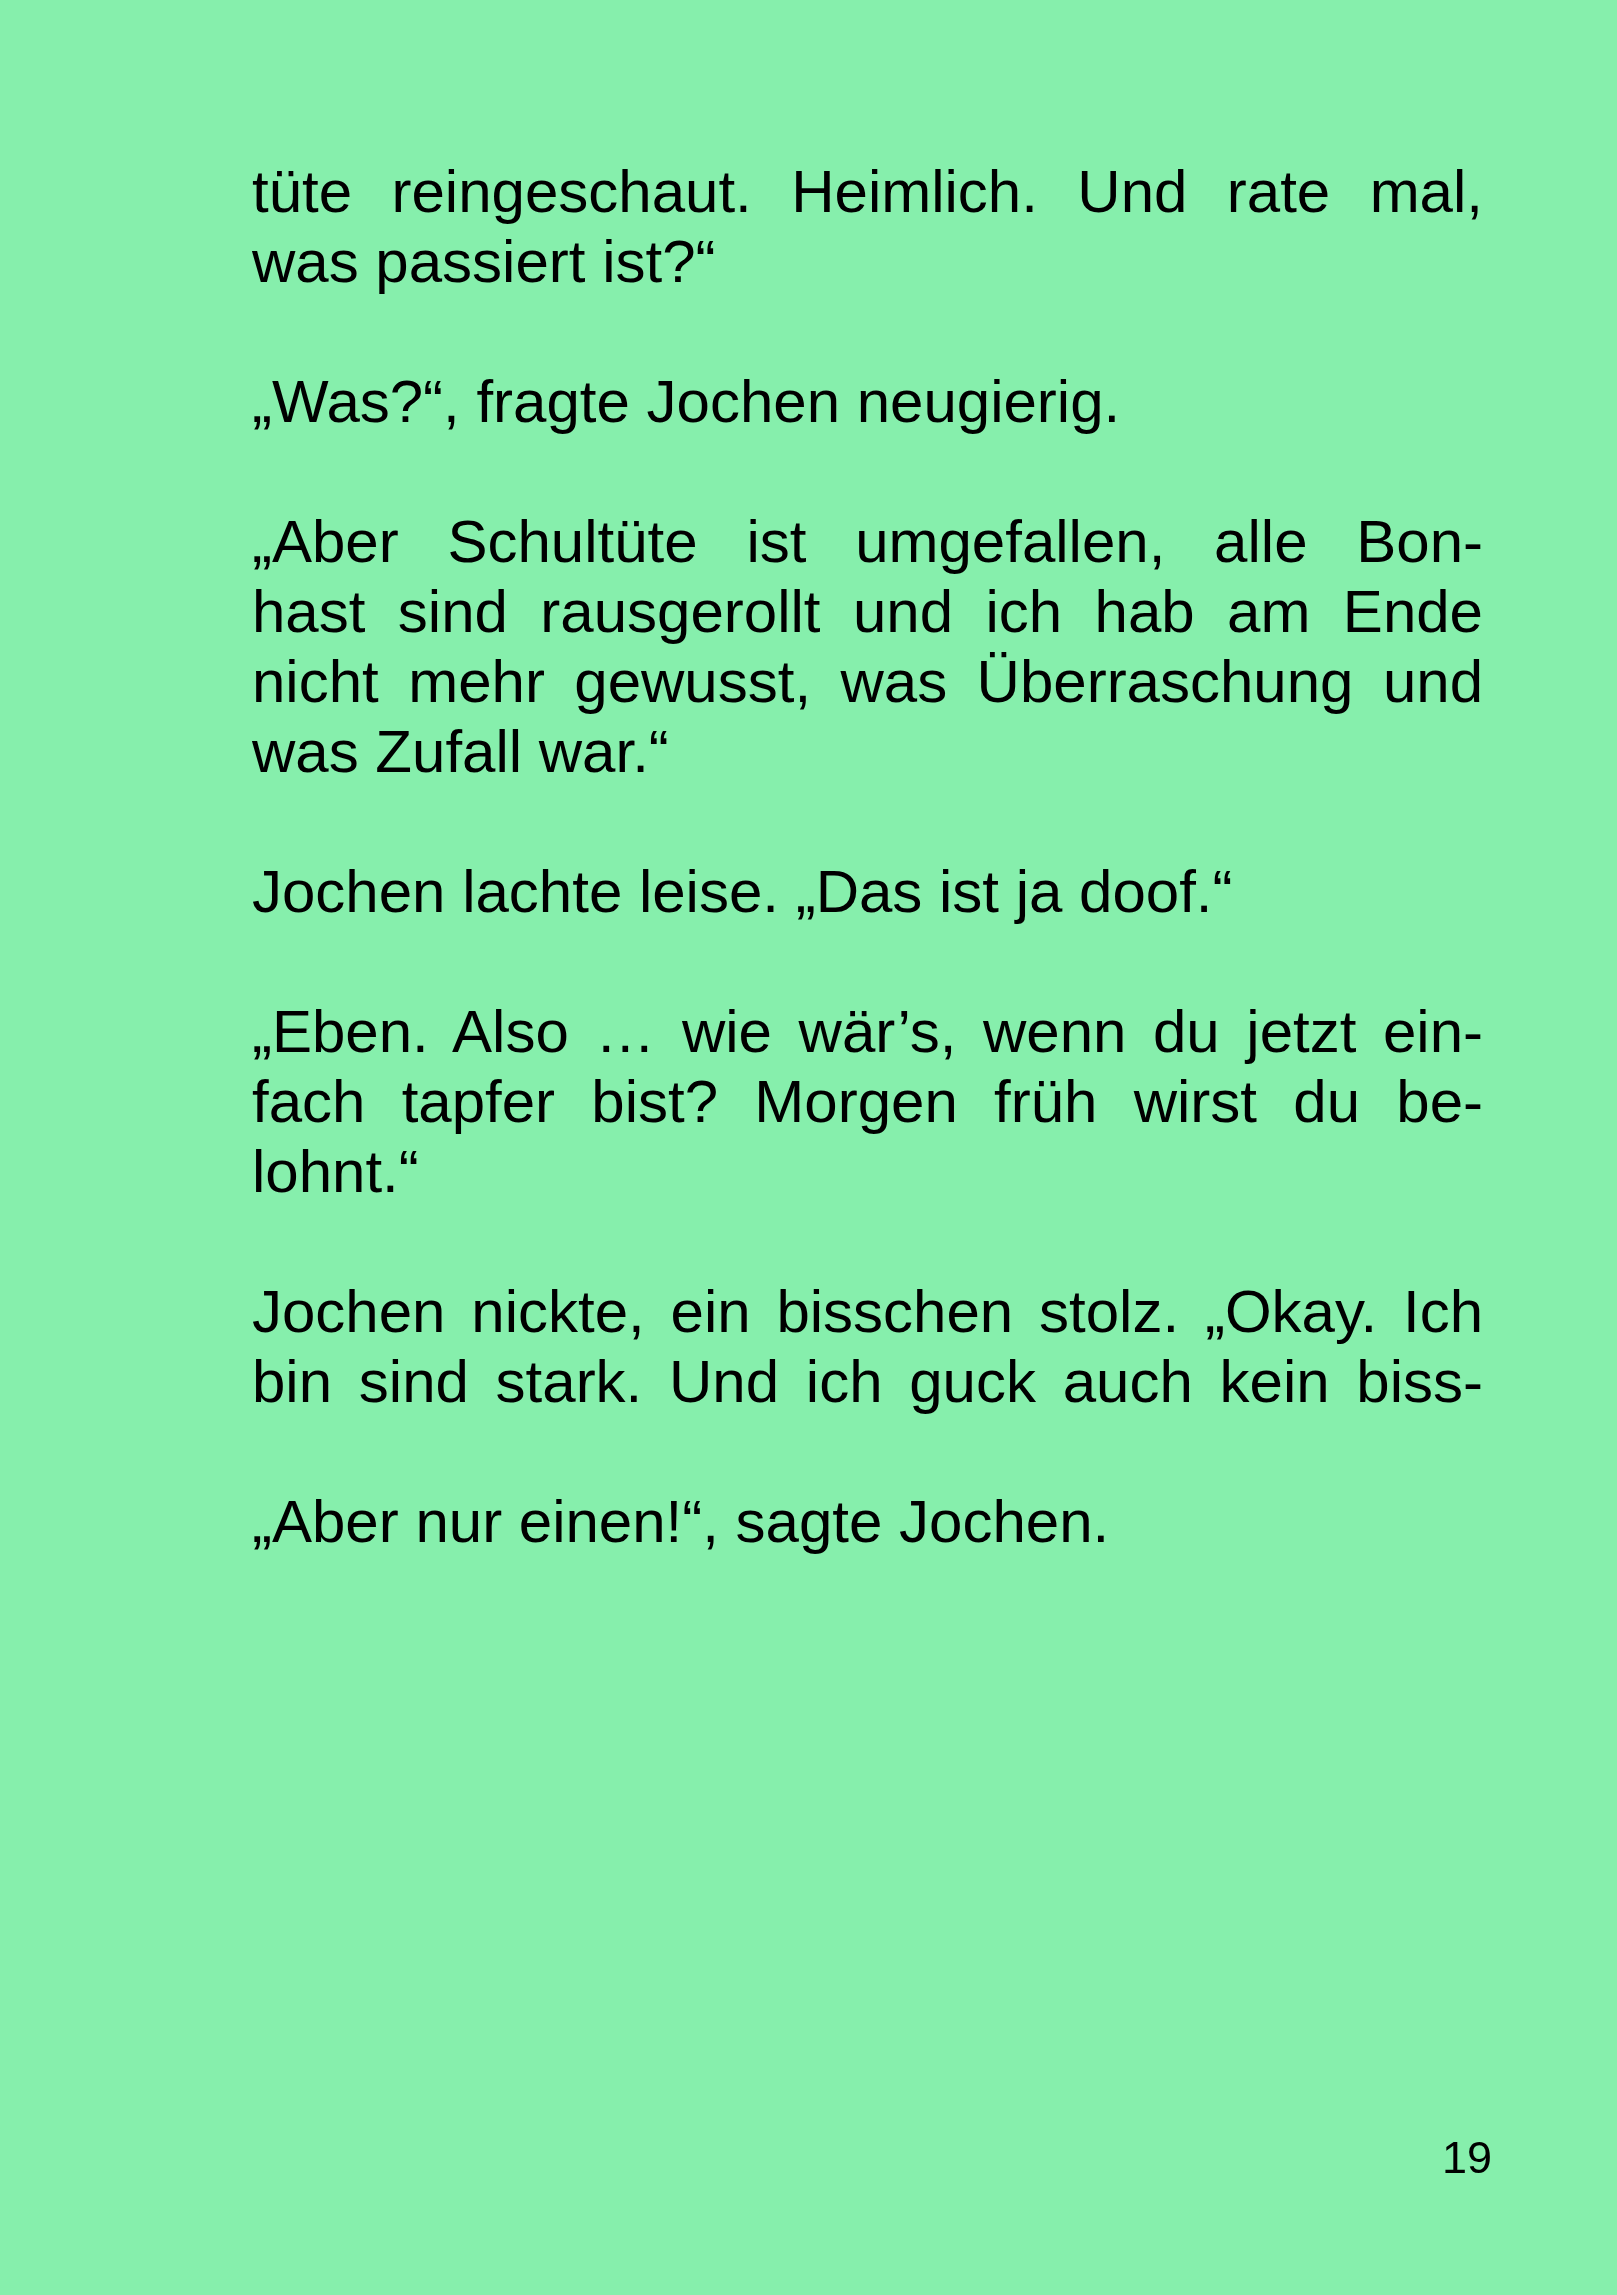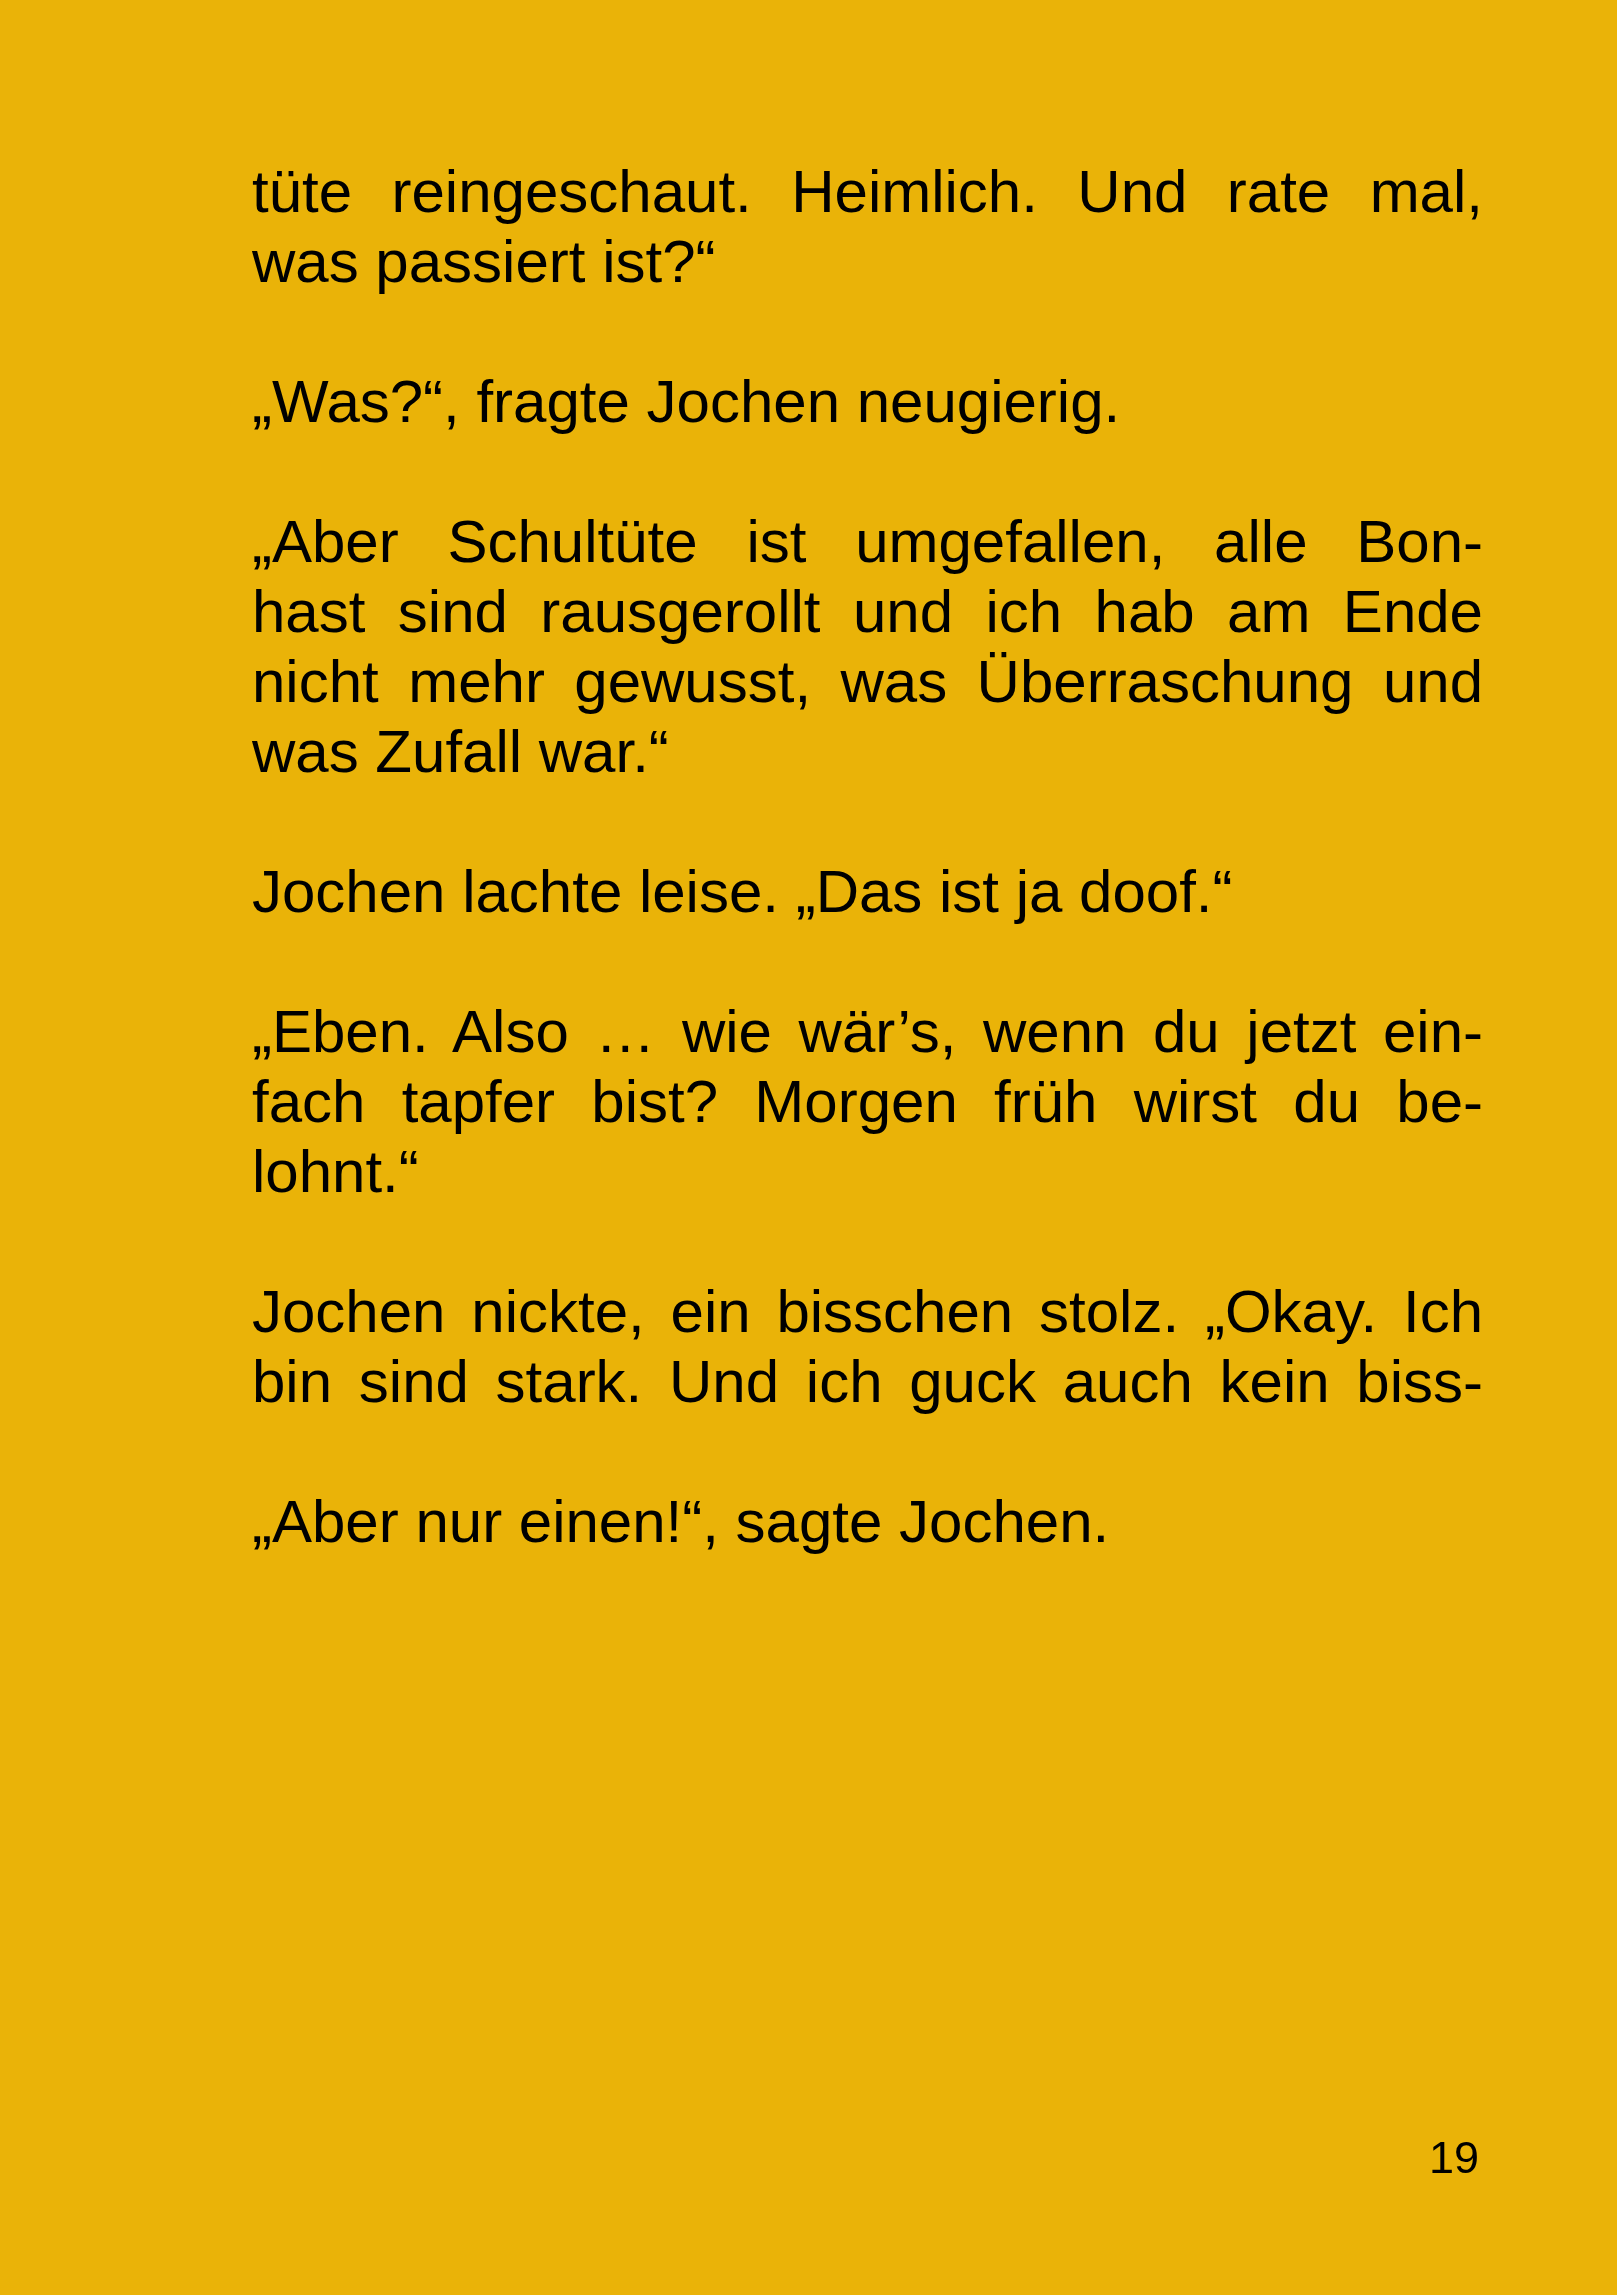--- a/index.html
+++ b/index.html
@@ -4,21 +4,21 @@
 <style>
   html, body {
     margin: 0;
     padding: 0;
     background: #ffffff;
   }
   .page {
     position: relative;
     width: 1618px;
     height: 2295px;
-    background: #eab308;
+    background: #86efac;
     color: #000000;
     font-family: "Liberation Sans", "DejaVu Sans", sans-serif;
     overflow: hidden;
   }
   .text-block {
     position: absolute;
     left: 252px;
     top: 157px;
     width: 1231px;
     font-size: 60px;
@@ -39,21 +39,21 @@
     text-align: justify;
     white-space: normal;
   }
   .line.just::after {
     content: "";
     display: inline-block;
     width: 100%;
   }
   .page-number {
     position: absolute;
-    right: 139px;
+    right: 126px;
     top: 2135px;
     font-size: 45px;
     line-height: 45px;
     margin-left: 32px;
   }
 </style>
 </head>
 <body>
 
 <div class="page">

